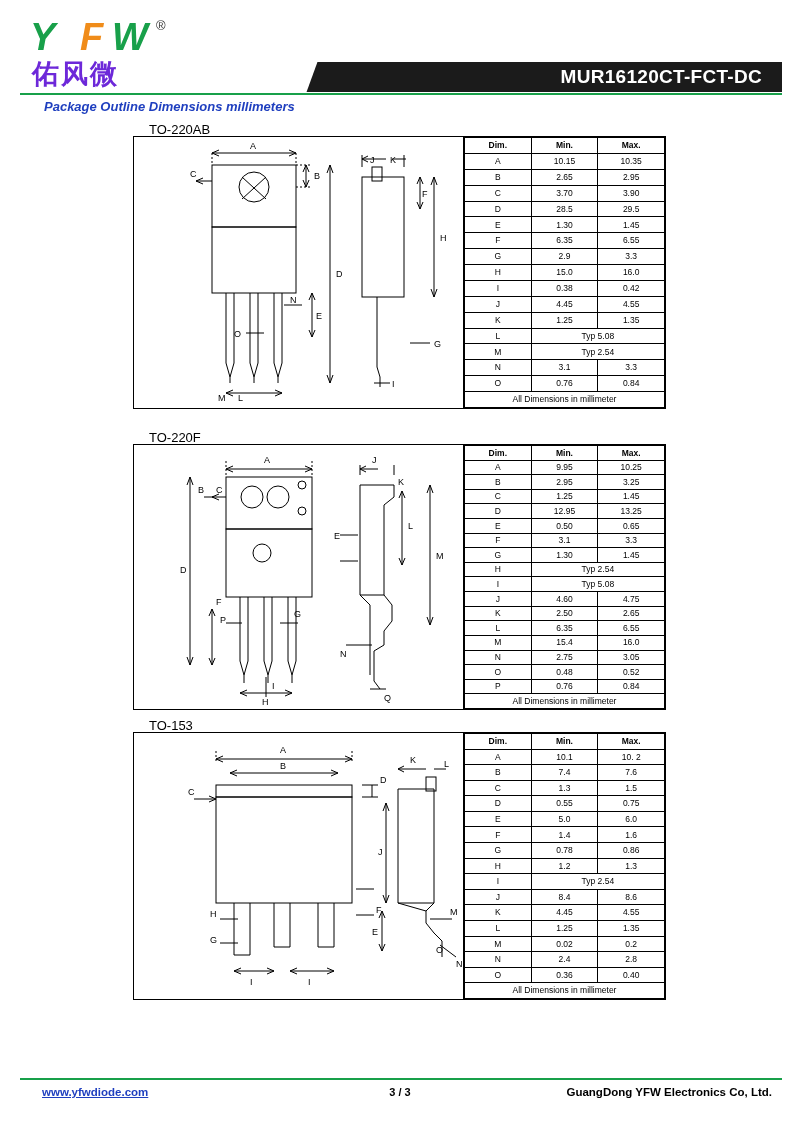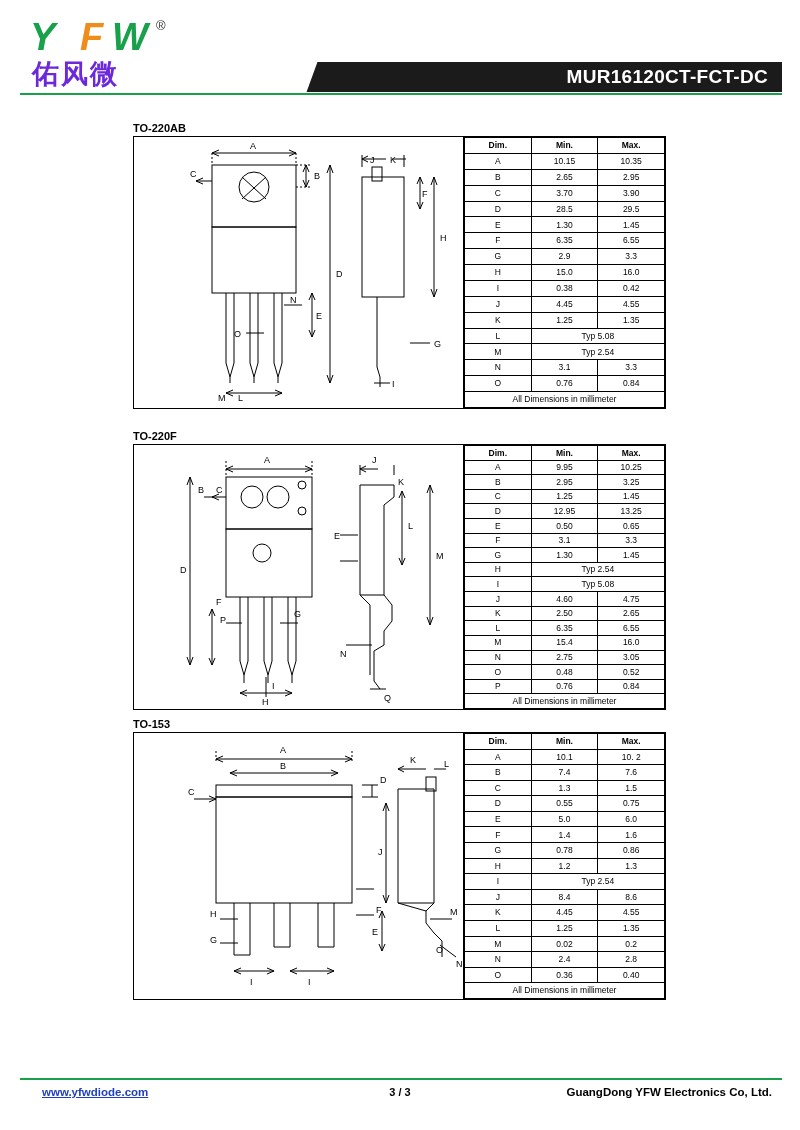--- a/index.html
+++ b/index.html
@@ -18,36 +18,36 @@
   .logo{position:absolute;left:24px;top:12px;width:180px;height:72px;}
   .logo-y{font-family:"Liberation Sans",sans-serif;font-weight:bold;font-style:italic;font-size:38px;color:#18a04a;letter-spacing:1px;position:absolute;left:6px;top:4px;}
   .logo-f{position:absolute;left:56px;top:4px;font-size:38px;font-weight:bold;font-style:italic;color:#f08c1a;}
   .logo-w{position:absolute;left:88px;top:4px;font-size:38px;font-weight:bold;font-style:italic;color:#18a04a;}
   .logo-reg{position:absolute;left:132px;top:6px;font-size:13px;color:#333;}
   .logo-cn{position:absolute;left:8px;top:44px;font-size:27px;font-weight:bold;color:#6d28d9;letter-spacing:2px;}
   .title-bar{
     position:absolute;left:330px;top:62px;width:452px;height:30px;
     background:#1b1b1b;color:#fff;
     display:flex;align-items:center;justify-content:flex-end;
-    padding-right:14px;box-sizing:border-box;
+    padding-right:20px;box-sizing:border-box;
     font-size:19px;font-weight:bold;letter-spacing:0.3px;
   }
   .title-bar-skew{
     position:absolute;left:312px;top:62px;width:26px;height:30px;background:#1b1b1b;
     transform:skewX(-20deg);
   }
   .green-rule{position:absolute;left:20px;top:93px;width:762px;height:2px;background:#18a04a;}
   .section-title{
     position:absolute;left:44px;top:99px;
     font-size:13px;font-weight:bold;color:#1f3fbf;
     font-style:italic;
   }
 
   
-  .pkg-label{position:absolute;font-size:11px;font-weight:bold;}
+  .pkg-label{position:absolute;font-size:13px;font-weight:normal;margin-left:16px;}
   .block{position:absolute;border:1px solid #000;box-sizing:border-box;}
   .drawing{position:absolute;left:0;top:0;bottom:0;border-right:1px solid #000;box-sizing:border-box;}
 
   table.dims{
     border-collapse:collapse;
     width:100%;height:100%;
     font-size:8.5px;
     table-layout:fixed;
   }
   table.dims td{
@@ -75,20 +75,21 @@
     <div class="logo">
       <span class="logo-y">Y</span>
       <span class="logo-f">F</span>
       <span class="logo-w">W</span>
       <span class="logo-reg">®</span>
       <span class="logo-cn">佑风微</span>
     </div>
     <div class="title-bar-skew"></div>
     <div class="title-bar">MUR16120CT-FCT-DC</div>
     <div class="green-rule"></div>
+    <div class="section-title">Package Outline Dimensions millimeters</div>
   </div>
 
   <div class="pkg-label" style="left:133px;top:122px;">TO-220AB</div>
   <div class="block" style="left:133px;top:136px;width:533px;height:273px;">
     <div class="drawing" style="width:330px;">
       <svg class="svgwrap" width="330" height="271" viewBox="0 0 330 271">
         <g stroke="#000" fill="none" stroke-width="1">
 
           <rect x="78" y="28" width="84" height="62"></rect>
           <rect x="78" y="90" width="84" height="66"></rect>

